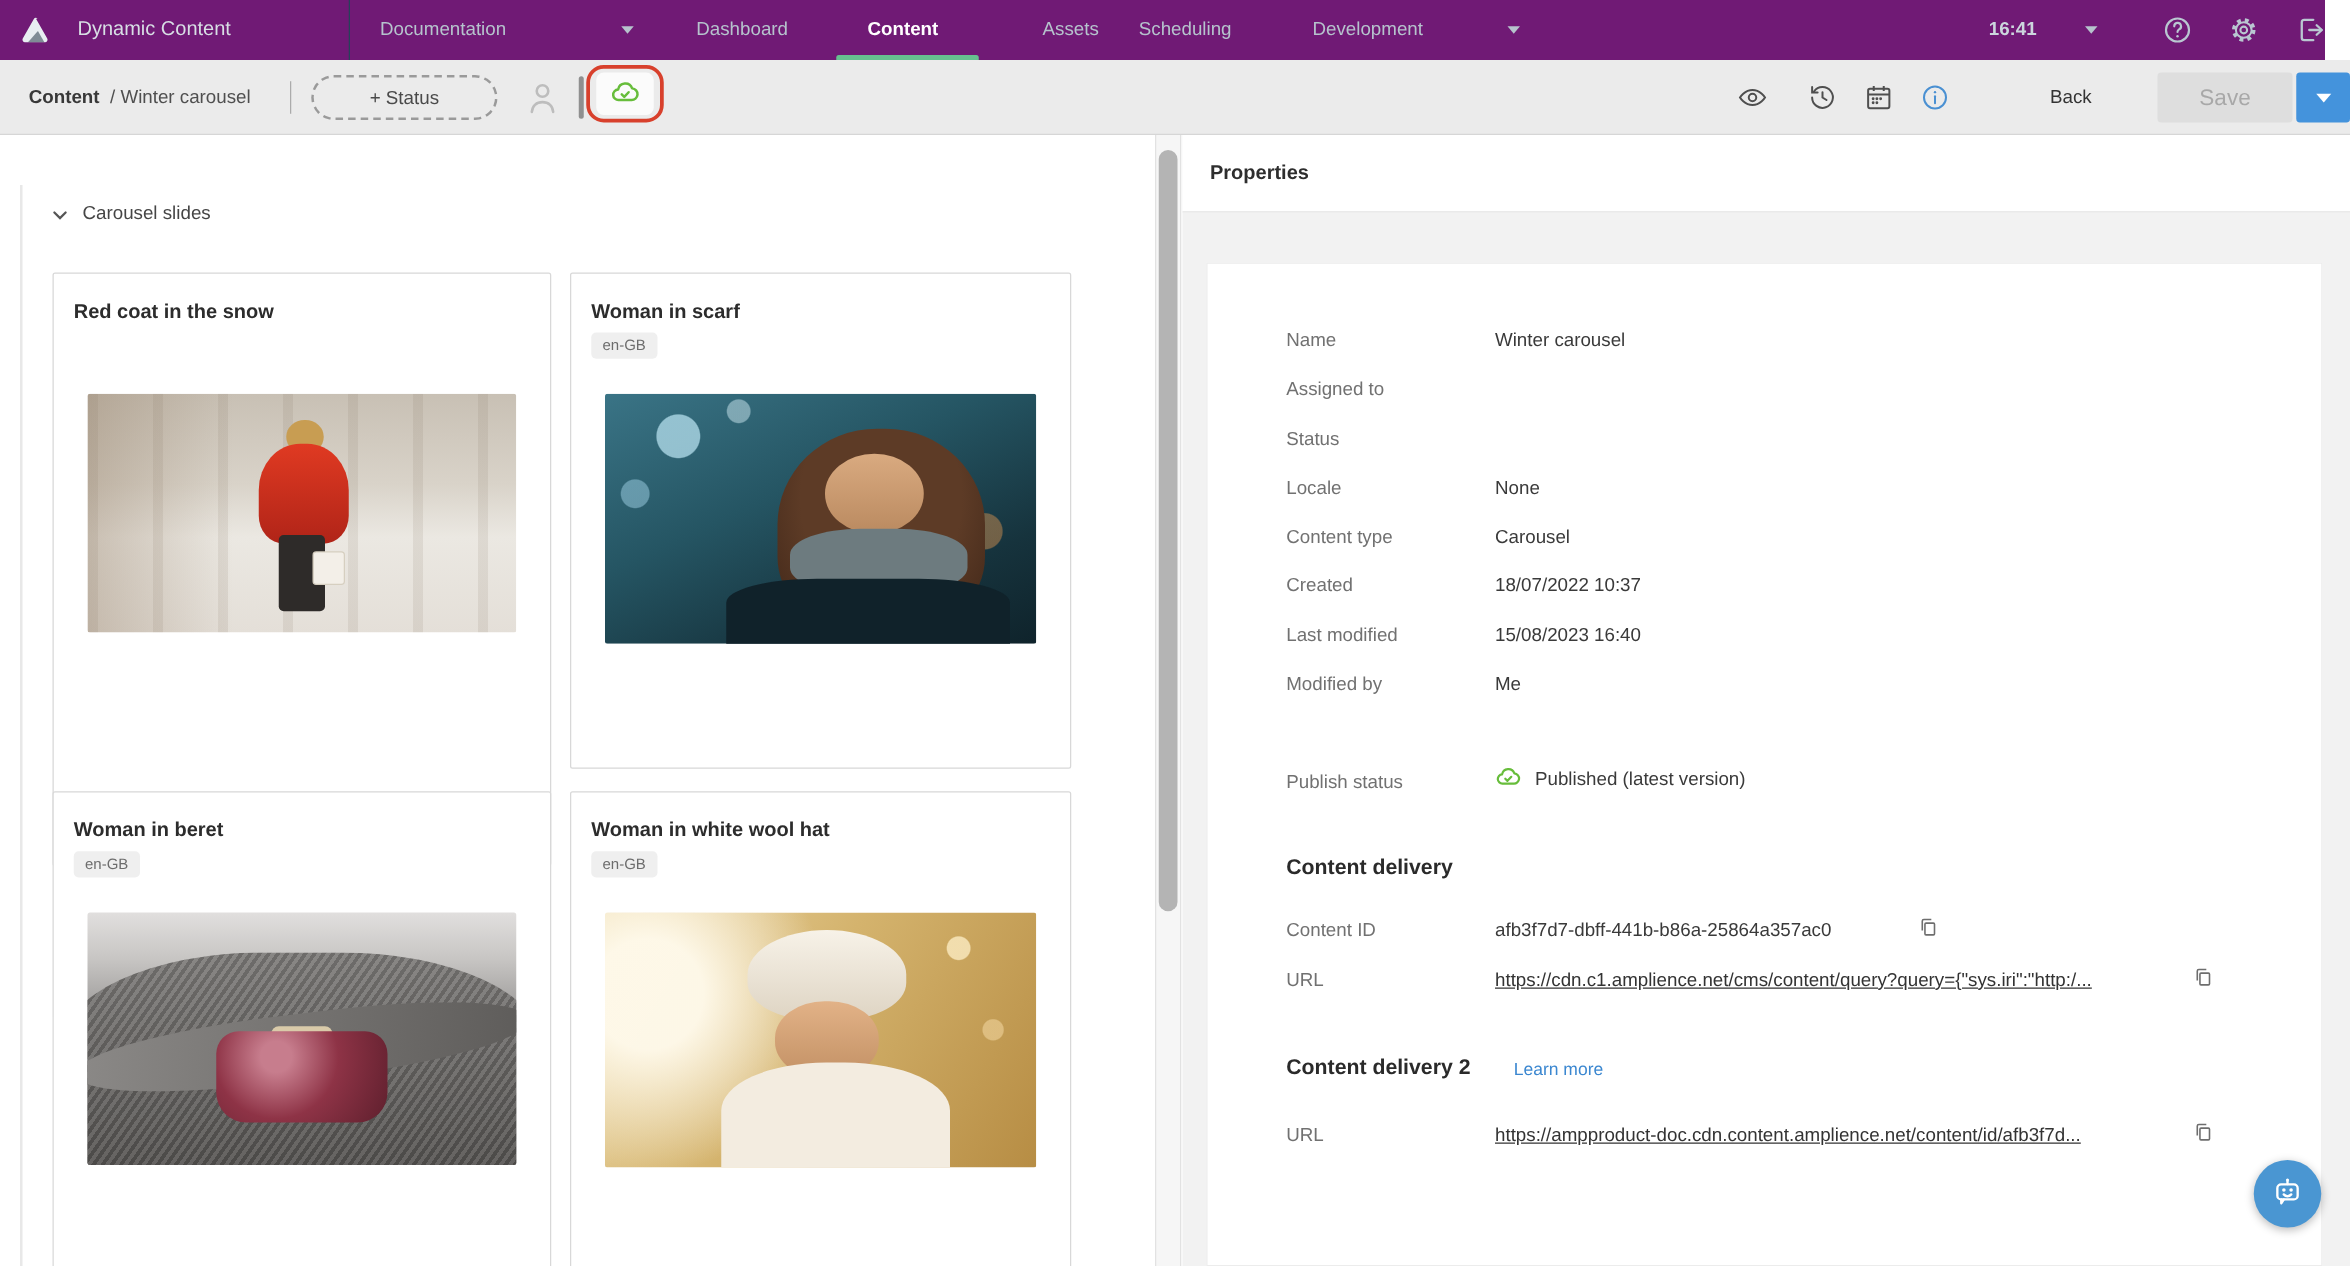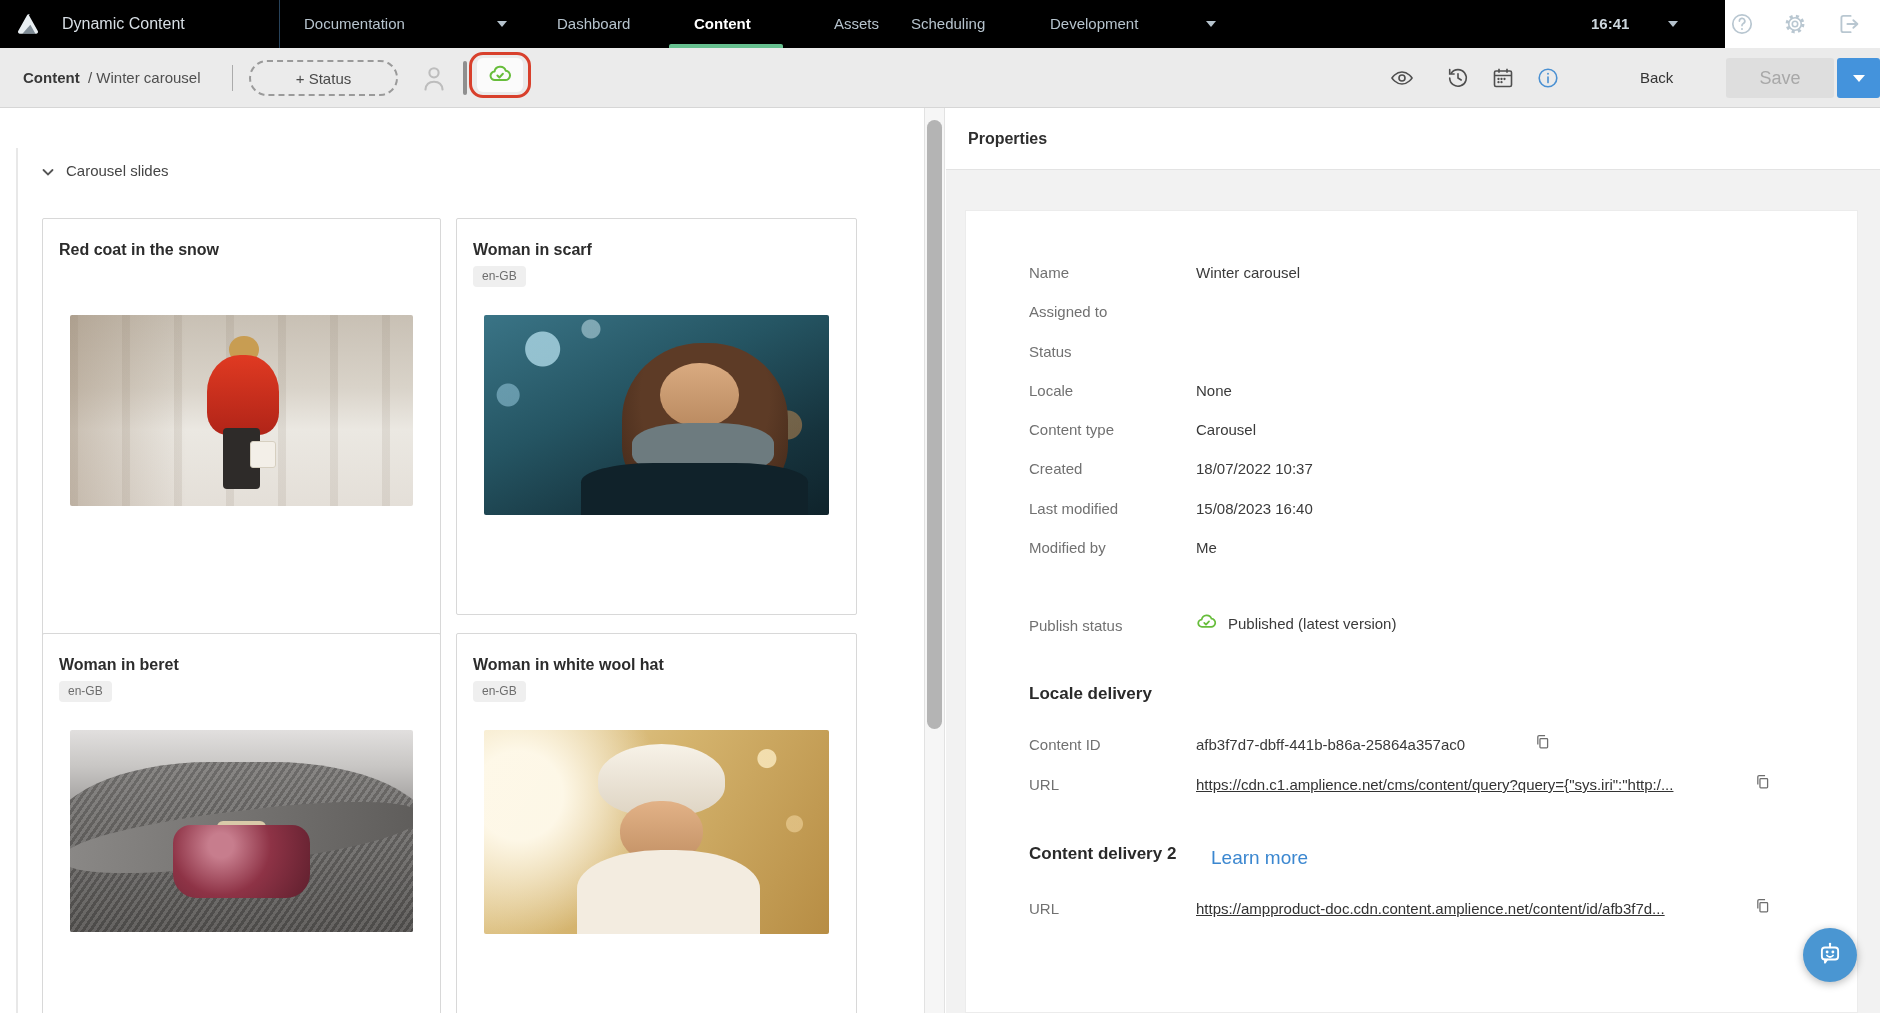--- a/index.html
+++ b/index.html
@@ -1,21 +1,21 @@
 <!DOCTYPE html>
 <html><head>
 <meta charset="utf-8">
 <style>
   html,body{margin:0;padding:0;background:#ddd;}
   .stage{position:relative;width:1880px;height:1013px;overflow:hidden;background:#fff;
          font-family:"Liberation Sans",sans-serif;-webkit-font-smoothing:antialiased;}
   .abs{position:absolute;}
 
   
-  .topnav{position:absolute;left:0;top:0;width:1725px;height:48px;background:#000000;color:#b6c3cd;font-size:15px;}
+  .topnav{position:absolute;left:0;top:0;width:1860px;height:48px;background:#701a75;color:#b6c3cd;font-size:15px;}
   .topnav .navitem{position:absolute;top:0;line-height:48px;font-weight:500;cursor:pointer;white-space:nowrap;}
   .topnav .active{color:#fff;font-weight:600;}
   .brandname{position:absolute;left:62px;top:0;line-height:48px;color:#d8dfe5;font-size:16px;font-weight:500;}
   .navdivider{position:absolute;left:279px;top:0;width:1px;height:48px;background:#27425a;}
   .tabline{position:absolute;left:669px;bottom:0;width:114px;height:4px;background:#66c08f;border-radius:2px 2px 0 0;}
   .caret{width:0;height:0;border-left:5px solid transparent;border-right:5px solid transparent;border-top:6px solid #b6c3cd;}
   .navtime{position:absolute;top:0;line-height:48px;font-weight:600;color:#ccd6dd;}
 
   
   .toolbar{position:absolute;left:0;top:48px;width:1880px;height:60px;background:#ebebeb;border-bottom:1px solid #d6d6d6;box-sizing:border-box;}
@@ -86,21 +86,21 @@
 
   
   .rpanel{position:absolute;left:946px;top:108px;width:934px;height:905px;background:#f2f2f2;}
   .rhead{position:absolute;left:946px;top:108px;width:934px;height:62px;background:#fff;border-bottom:1px solid #e3e3e3;box-sizing:border-box;}
   .rhead .t{position:absolute;left:22px;top:0;line-height:62px;font-size:16px;font-weight:600;color:#2e2e2e;}
   .pcard{position:absolute;left:965px;top:210px;width:893px;height:803px;background:#fff;border:1px solid #ececec;box-sizing:border-box;}
   .prow{position:absolute;left:0;width:100%;height:20px;font-size:15px;line-height:20px;}
   .plabel{position:absolute;left:63px;color:#717171;white-space:nowrap;}
   .pvalue{position:absolute;left:230px;color:#3a3a3a;white-space:nowrap;}
   .pheading{position:absolute;left:63px;font-size:17px;font-weight:700;color:#2a2a2a;white-space:nowrap;}
-  .learn{position:absolute;left:245px;font-size:19px;color:#3b87d0;cursor:pointer;white-space:nowrap;}
+  .learn{position:absolute;left:245px;font-size:14px;color:#3b87d0;cursor:pointer;white-space:nowrap;}
   .urllink{position:absolute;left:230px;width:550px;overflow:hidden;white-space:nowrap;color:#333;text-decoration:underline;cursor:pointer;}
   .copyic{position:absolute;width:17px;height:17px;cursor:pointer;}
   .pubic{position:absolute;left:230px;top:401px;width:21px;height:21px;}
   .pubtxt{position:absolute;left:262px;top:404px;font-size:15px;color:#3a3a3a;white-space:nowrap;}
 
   
   .chatbot{position:absolute;left:1803px;top:928px;width:54px;height:54px;border-radius:50%;background:#4a96d2;
            box-shadow:0 2px 8px rgba(0,0,0,.28);cursor:pointer;}
   .chatbot svg{position:absolute;left:12px;top:11px;}
 </style>
@@ -310,21 +310,21 @@
       <span class="plabel">Publish status</span>
     </div>
     <span class="pubic">
       <svg width="21" height="21" viewBox="0 0 24 24" fill="none" stroke="#67bd3b" stroke-width="2" stroke-linecap="round" stroke-linejoin="round">
         <path d="M7 17a4.2 4.2 0 0 1-.5-8.4 5.8 5.8 0 0 1 11.2-.9A3.8 3.8 0 0 1 17 17H7z"></path>
         <path d="M9.4 12.5l2 2 3.5-3.7"></path>
       </svg>
     </span>
     <span class="pubtxt">Published (latest version)</span>
 
-    <span class="pheading" style="top:473px;">Locale delivery</span>
+    <span class="pheading" style="top:473px;">Content delivery</span>
     <div class="prow" style="top:524px;">
       <span class="plabel">Content ID</span>
       <span class="pvalue">afb3f7d7-dbff-441b-b86a-25864a357ac0</span>
     </div>
     <span class="copyic" style="left:568px;top:522px;">
       <svg width="17" height="17" viewBox="0 0 20 20" fill="none" stroke="#6e6e6e" stroke-width="1.5">
         <rect x="7" y="6.5" width="9" height="11" rx="1"></rect>
           <path d="M4.5 13.5v-9A1.5 1.5 0 0 1 6 3h7"></path>
       </svg>
     </span>

